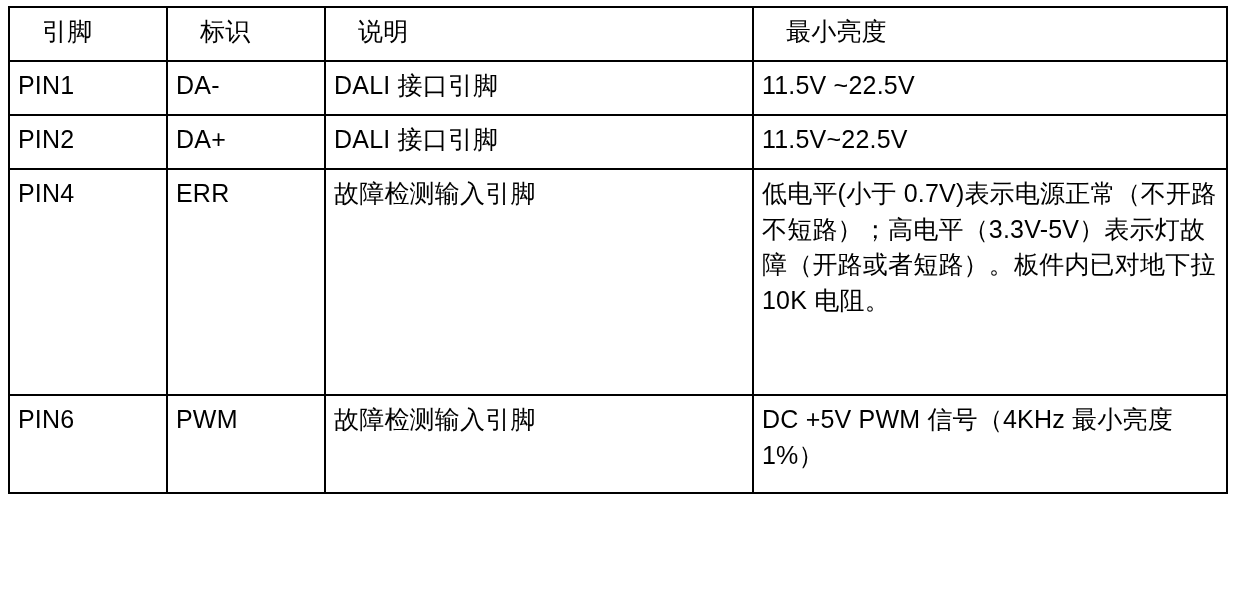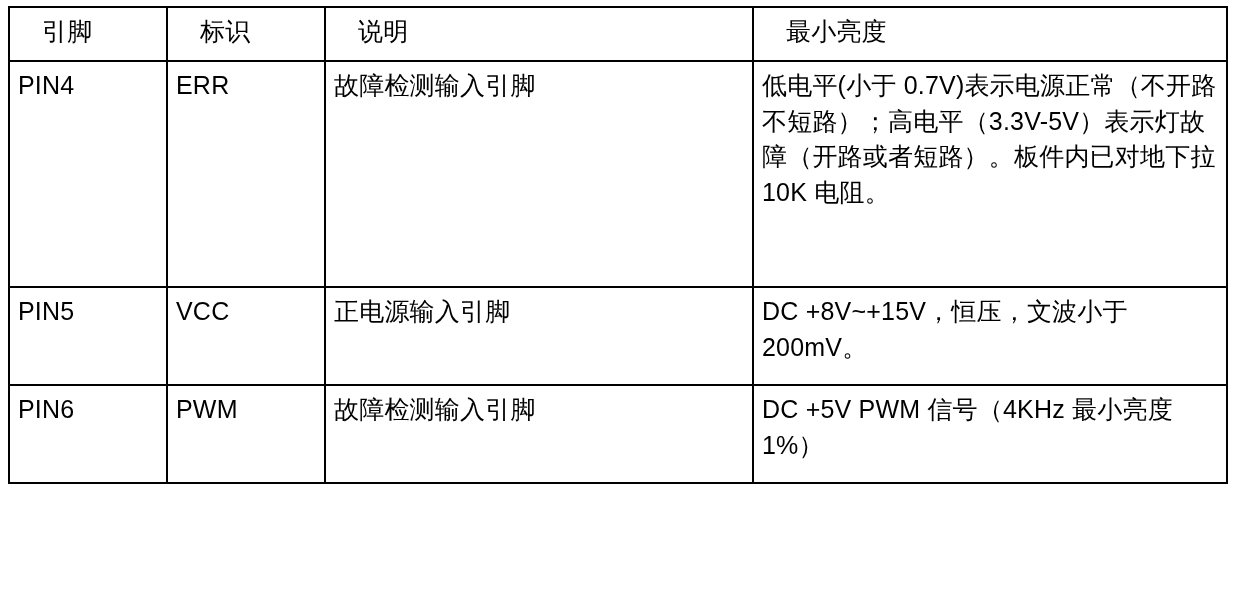--- a/index.html
+++ b/index.html
@@ -76,52 +76,66 @@
             <span class="cell-text">标识</span>
           </td>
         <td>
             <span class="cell-text">说明</span>
           </td>
         <td>
             <span class="cell-text">最小亮度</span>
           </td>
       </tr>
 
+      <tr class="r1">
+        <td>
+            <span class="cell-text">PIN1</span>
+          </td>
+        <td>
+            <span class="cell-text">DA-</span>
+          </td>
+        <td>
+            <span class="cell-text">DALI 接口引脚</span>
+          </td>
+        <td>
+            <span class="cell-text">11.5V ~22.5V</span>
+          </td>
+      </tr>
 
+      <tr class="r2">
+        <td>
+            <span class="cell-text">PIN2</span>
+          </td>
+        <td>
+            <span class="cell-text">DA+</span>
+          </td>
+        <td>
+            <span class="cell-text">DALI 接口引脚</span>
+          </td>
+        <td>
+            <span class="cell-text">11.5V~22.5V</span>
+          </td>
+      </tr>
 
 
       <tr class="r4">
         <td>
             <span class="cell-text">PIN4</span>
           </td>
         <td>
             <span class="cell-text">ERR</span>
           </td>
         <td>
             <span class="cell-text">故障检测输入引脚</span>
           </td>
         <td>
             <span class="cell-text">低电平(小于 0.7V)表示电源正常（不开路不短路）；高电平（3.3V-5V）表示灯故障（开路或者短路）。板件内已对地下拉 10K 电阻。</span>
           </td>
       </tr>
 
-      <tr class="r5">
-        <td>
-            <span class="cell-text">PIN5</span>
-          </td>
-        <td>
-            <span class="cell-text">VCC</span>
-          </td>
-        <td>
-            <span class="cell-text">正电源输入引脚</span>
-          </td>
-        <td>
-            <span class="cell-text">DC +8V~+15V，恒压，文波小于 200mV。</span>
-          </td>
-      </tr>
 
       <tr class="r6">
         <td>
             <span class="cell-text">PIN6</span>
           </td>
         <td>
             <span class="cell-text">PWM</span>
           </td>
         <td>
             <span class="cell-text">故障检测输入引脚</span>

